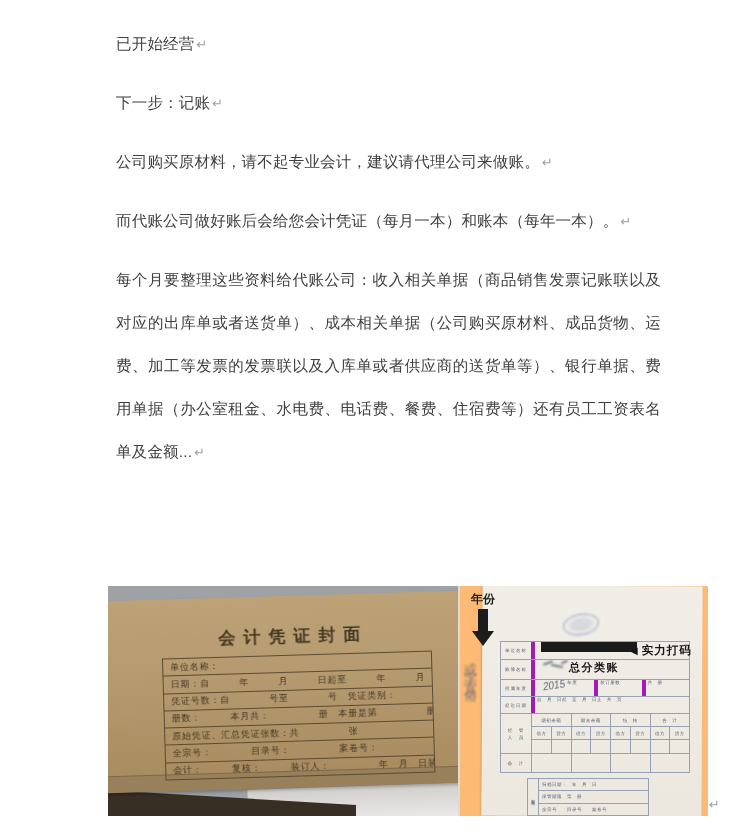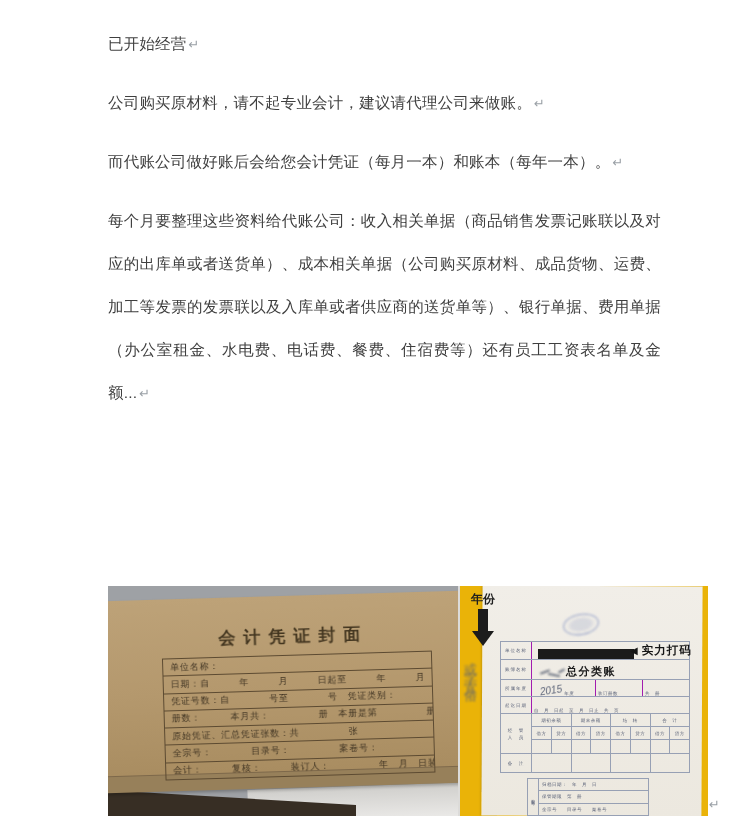--- a/index.html
+++ b/index.html
@@ -3,21 +3,21 @@
 <meta charset="utf-8">
 <style>
   * { margin:0; padding:0; box-sizing:border-box; }
   html,body { background:#ffffff; }
   body { font-family:"Liberation Sans","DejaVu Sans",sans-serif; }
   .canvas { position:relative; width:754px; height:839px; background:#fff; overflow:hidden; }
 
   
   .textblock { position:absolute; left:104px; top:22px; width:557px; }
   .para { font-size:15.5px; line-height:43px; letter-spacing:.2px; color:#3f3f3f;
-          text-align:justify; margin:0 0 15px 4px; }
+          text-align:justify; margin:0 0 15px 12px; }
   .rmark { color:#9aa0a6; font-size:13px; letter-spacing:0; padding-left:2px; }
 
   
   .figure { position:absolute; left:108px; top:586px; width:600px; height:230px; overflow:hidden; }
 
   
   .photo-left { position:absolute; left:0; top:0; width:352px; height:230px; background:#9ea1a5; overflow:hidden; }
   .pl-white { position:absolute; left:140px; top:200px; width:230px; height:40px;
               background:linear-gradient(180deg,#cfcecb,#efeeec); transform:rotate(-2deg); }
   .pl-dark { position:absolute; left:-2px; top:198px; width:250px; height:34px; background:#372e24;
@@ -32,21 +32,21 @@
                  transform:translateX(12px); }
   .vtable { position:absolute; left:63px; top:59px; width:270px; height:122px;
             border:1px solid #5c4a31; display:flex; flex-direction:column; }
   .vrow { flex:1; display:flex; align-items:center; padding-left:7px; border-top:1px solid #5c4a31;
           font-size:9px; letter-spacing:.8px; color:#3f3322; white-space:pre; overflow:hidden; }
   .vrow:first-child { border-top:none; }
   .pl-strip { position:absolute; left:350px; top:0; width:8px; height:230px;
               background:repeating-linear-gradient(90deg,#dcdbd9 0 2px,#b9b8b6 2px 3px); }
 
   
-  .photo-right { position:absolute; left:352px; top:0; width:248px; height:230px; background:#eab308; overflow:hidden; }
+  .photo-right { position:absolute; left:352px; top:0; width:248px; height:230px; background:#fdba74; overflow:hidden; }
   .page { position:absolute; left:22px; top:0; width:220px; height:230px;
           background:linear-gradient(180deg,#f1eee8 0%,#ece8df 100%); transform:rotate(.3deg);
           box-shadow:-1px 0 2px rgba(0,0,0,.15); }
   .year-label { position:absolute; left:11px; top:5px; font-size:12px; font-weight:bold; color:#1f1f1f; filter:blur(.3px); }
   .down-arrow-shaft { position:absolute; left:18px; top:23px; width:10px; height:22px; background:#1c1c1c; }
   .down-arrow-head { position:absolute; left:12px; top:45px; width:0; height:0;
                      border-left:11px solid transparent; border-right:11px solid transparent;
                      border-top:15px solid #1c1c1c; }
   .margin-hand { position:absolute; left:1px; top:66px; writing-mode:vertical-rl;
                  font-size:13px; letter-spacing:9px; color:#565e76; filter:blur(1.3px); opacity:.85; }
@@ -54,21 +54,21 @@
            border:1px solid #8e9cc6; border-radius:50%; transform:rotate(-10deg); filter:blur(.8px);
            background:radial-gradient(ellipse at center, rgba(142,156,198,.25) 0 40%, transparent 60%); }
 
   .ltable { position:absolute; left:40px; top:55px; width:190px; height:132px;
             border:1px solid #97a0b4; display:flex; flex-direction:column; color:#4a5168;
             filter:blur(.45px); }
   .lrow { display:flex; border-top:1px solid #97a0b4; }
   .lrow:first-child { border-top:none; }
   .lbl { width:30px; flex:none; font-size:4.5px; letter-spacing:1px; color:#5a6278;
          display:flex; align-items:center; justify-content:center; filter:blur(.6px); text-align:center; }
-  .lcell { border-left:1px solid #a21caf; flex:1; display:flex; align-items:flex-end; font-size:4.5px;
+  .lcell { border-left:4px solid #a21caf; flex:1; display:flex; align-items:flex-start; font-size:4.5px;
            padding:0 2px; overflow:hidden; white-space:pre; filter:blur(.5px); }
   .redact-bar { margin-left:4px; width:96px; height:10px; background:#1b1b1b; }
   .scribble { position:relative; width:28px; height:10px; margin-left:4px; }
   .scribble i { position:absolute; background:#6b7280; filter:blur(1px); display:block; }
   .s1 { left:2px; top:2px; width:10px; height:2px; transform:rotate(-20deg); }
   .s2 { left:10px; top:5px; width:12px; height:2px; transform:rotate(12deg); }
   .s3 { left:20px; top:1px; width:7px; height:2px; transform:rotate(-30deg); }
   .ledger-title { font-size:11px; font-weight:bold; letter-spacing:1.5px; color:#1c1c1c;
                   filter:blur(.25px); white-space:nowrap; }
   .handyear { font-size:10px; color:#5c6478; transform:rotate(-8deg) skewX(-10deg);
@@ -96,20 +96,21 @@
 
   .fig-mark { position:absolute; left:707px; top:797px; }
 </style>
 </head>
 <body>
 
 <div class="canvas">
 
   <div class="textblock">
     <p class="para"><span>已开始经营</span><span class="rmark">↵</span></p>
+    <p class="para"><span>下一步：记账</span><span class="rmark">↵</span></p>
     <p class="para"><span>公司购买原材料，请不起专业会计，建议请代理公司来做账。</span><span class="rmark">↵</span></p>
     <p class="para"><span>而代账公司做好账后会给您会计凭证（每月一本）和账本（每年一本）。</span><span class="rmark">↵</span></p>
     <p class="para"><span>每个月要整理这些资料给代账公司：收入相关单据（商品销售发票记账联以及对应的出库单或者送货单）、成本相关单据（公司购买原材料、成品货物、运费、加工等发票的发票联以及入库单或者供应商的送货单等）、银行单据、费用单据（办公室租金、水电费、电话费、餐费、住宿费等）还有员工工资表名单及金额...</span><span class="rmark">↵</span></p>
   </div>
 
   <div class="figure">
 
     <div class="photo-left">
       <div class="pl-white"></div>
       <div class="pl-dark"></div>

